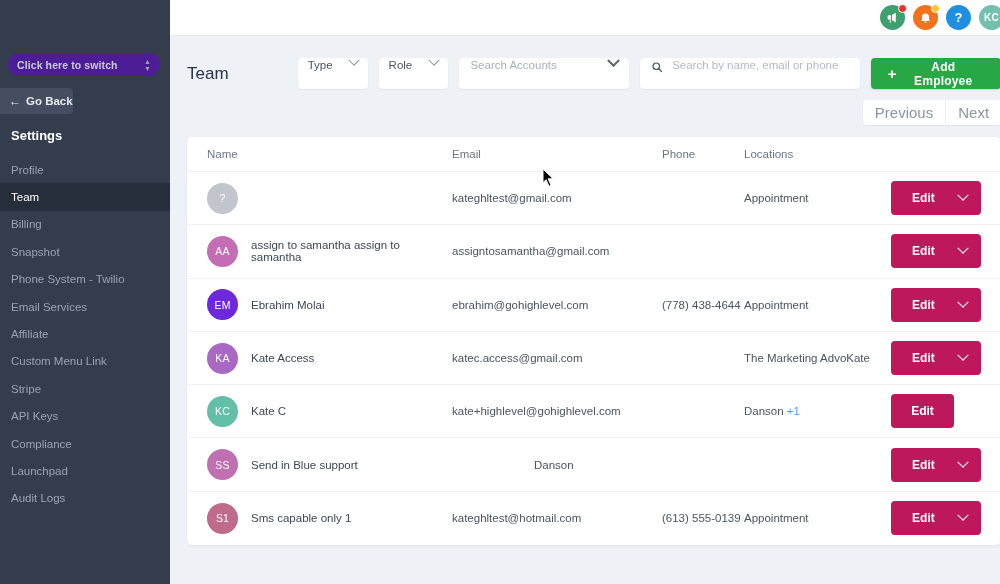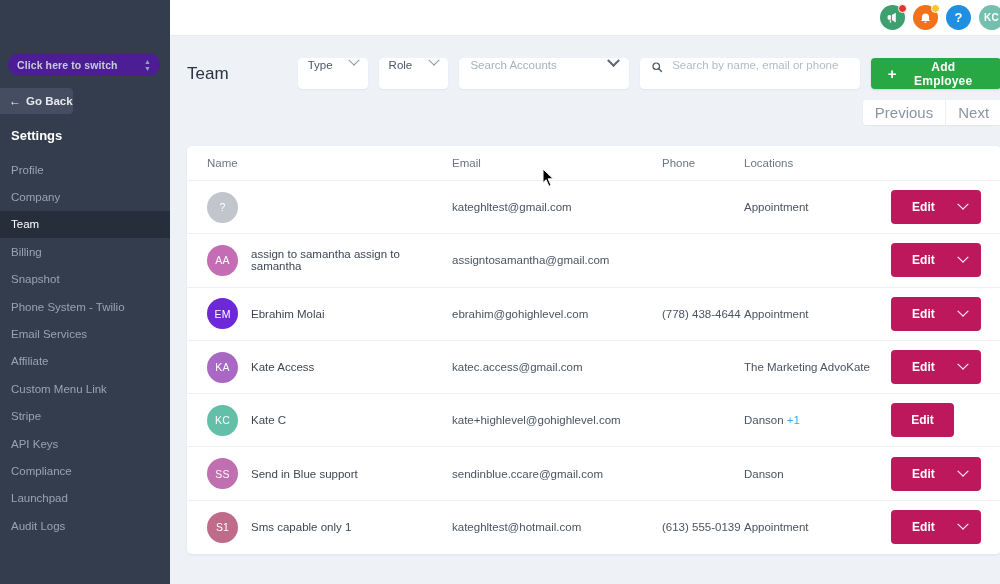--- a/index.html
+++ b/index.html
@@ -144,21 +144,21 @@
   }
   .pager-btn {
     height: 25px; display: flex; align-items: center; padding: 0 12px;
     font-size: 15px; color: #8b95a3; cursor: pointer; background: #fff;
     border: none; font-family: "Liberation Sans", sans-serif;
   }
   .pager-btn + .pager-btn { border-left: 1px solid #eceff3; }
 
   
   .card {
-    margin: 21px 16px 0 17px;
+    margin: 12px 16px 0 17px;
     background: #fff; border-radius: 5px;
     box-shadow: 0 1px 3px rgba(40,50,70,.07);
     overflow: hidden;
   }
   .trow { display: flex; align-items: center; height: 53.3px; padding: 0 0 0 20px; }
   .thead { height: 35px; border-bottom: 1px solid #edf0f4; }
   .thead .c { font-size: 11.5px; color: #6c7683; }
   .tbody-row { border-bottom: 1px solid #eef1f5; }
   .tbody-row:last-child { border-bottom: none; }
   .c-name { width: 245px; display: flex; align-items: center; gap: 13px; }
@@ -209,23 +209,20 @@
       <span class="goback-arrow">←</span>
       <span class="goback-label">Go Back</span>
     </div>
 
     <div class="settings-title">Settings</div>
 
     <nav class="nav">
       <div class="nav-item">
           <span>Profile</span>
         </div>
-      <div class="nav-item">
-          <span>Company</span>
-        </div>
       <div class="nav-item active">
           <span>Team</span>
         </div>
       <div class="nav-item">
           <span>Billing</span>
         </div>
       <div class="nav-item">
           <span>Snapshot</span>
         </div>
       <div class="nav-item">
@@ -423,21 +420,20 @@
         </div>
       </div>
 
       <div class="trow tbody-row">
         <div class="c-name">
           <div class="avatar" style="background: rgb(192, 112, 176);">
               <span>SS</span>
             </div>
           <span class="cell-name">Send in Blue support</span>
         </div>
-        <div class="c-email cell-txt">sendinblue.ccare@gmail.com</div>
         <div class="c-phone cell-txt"></div>
         <div class="c-loc cell-txt"><span>Danson</span></div>
         <div class="c-act">
           <button class="edit-btn with-chev">
             <span class="lbl">Edit</span>
             <span class="edit-chev"></span>
           </button>
         </div>
       </div>
 

